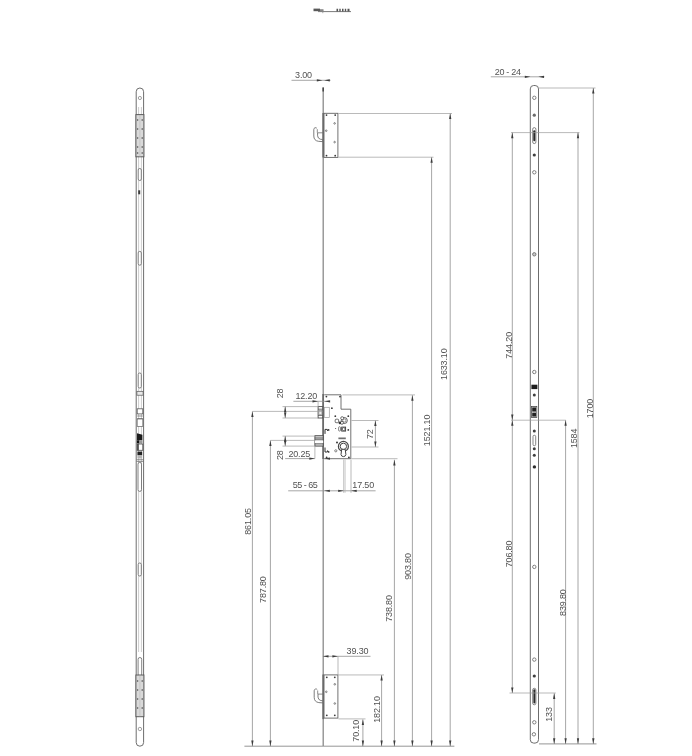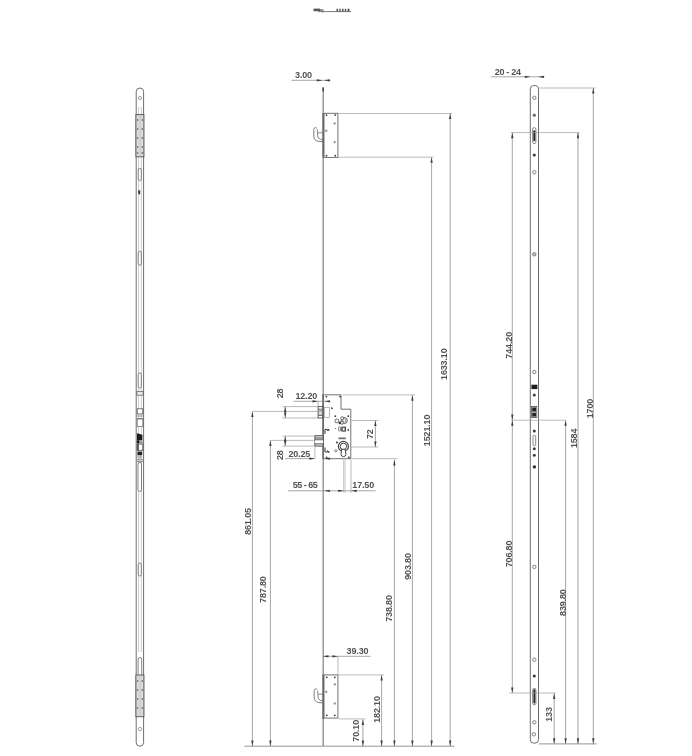--- a/index.html
+++ b/index.html
@@ -1,16 +1,16 @@
 <!DOCTYPE html>
 <html><head>
 <meta charset="utf-8">
 <style>
 html,body{margin:0;padding:0;background:#ffffff;}
-#page{width:616px;height:756px;position:relative;overflow:hidden;background:#7dd3fc;will-change:transform;font-weight:bold;}
+#page{width:616px;height:756px;position:relative;overflow:hidden;background:#7dd3fc;will-change:transform;}
 text{font-family:"Liberation Sans",sans-serif;fill:#525252;}
 .dim{font-size:9px;letter-spacing:-0.15px;}
 </style>
 </head>
 <body>
 
 <div id="page">
 <svg width="692" height="756" viewBox="0 0 692 756">
 <rect x="0" y="0" width="692" height="756" fill="#ffffff"></rect>
 

